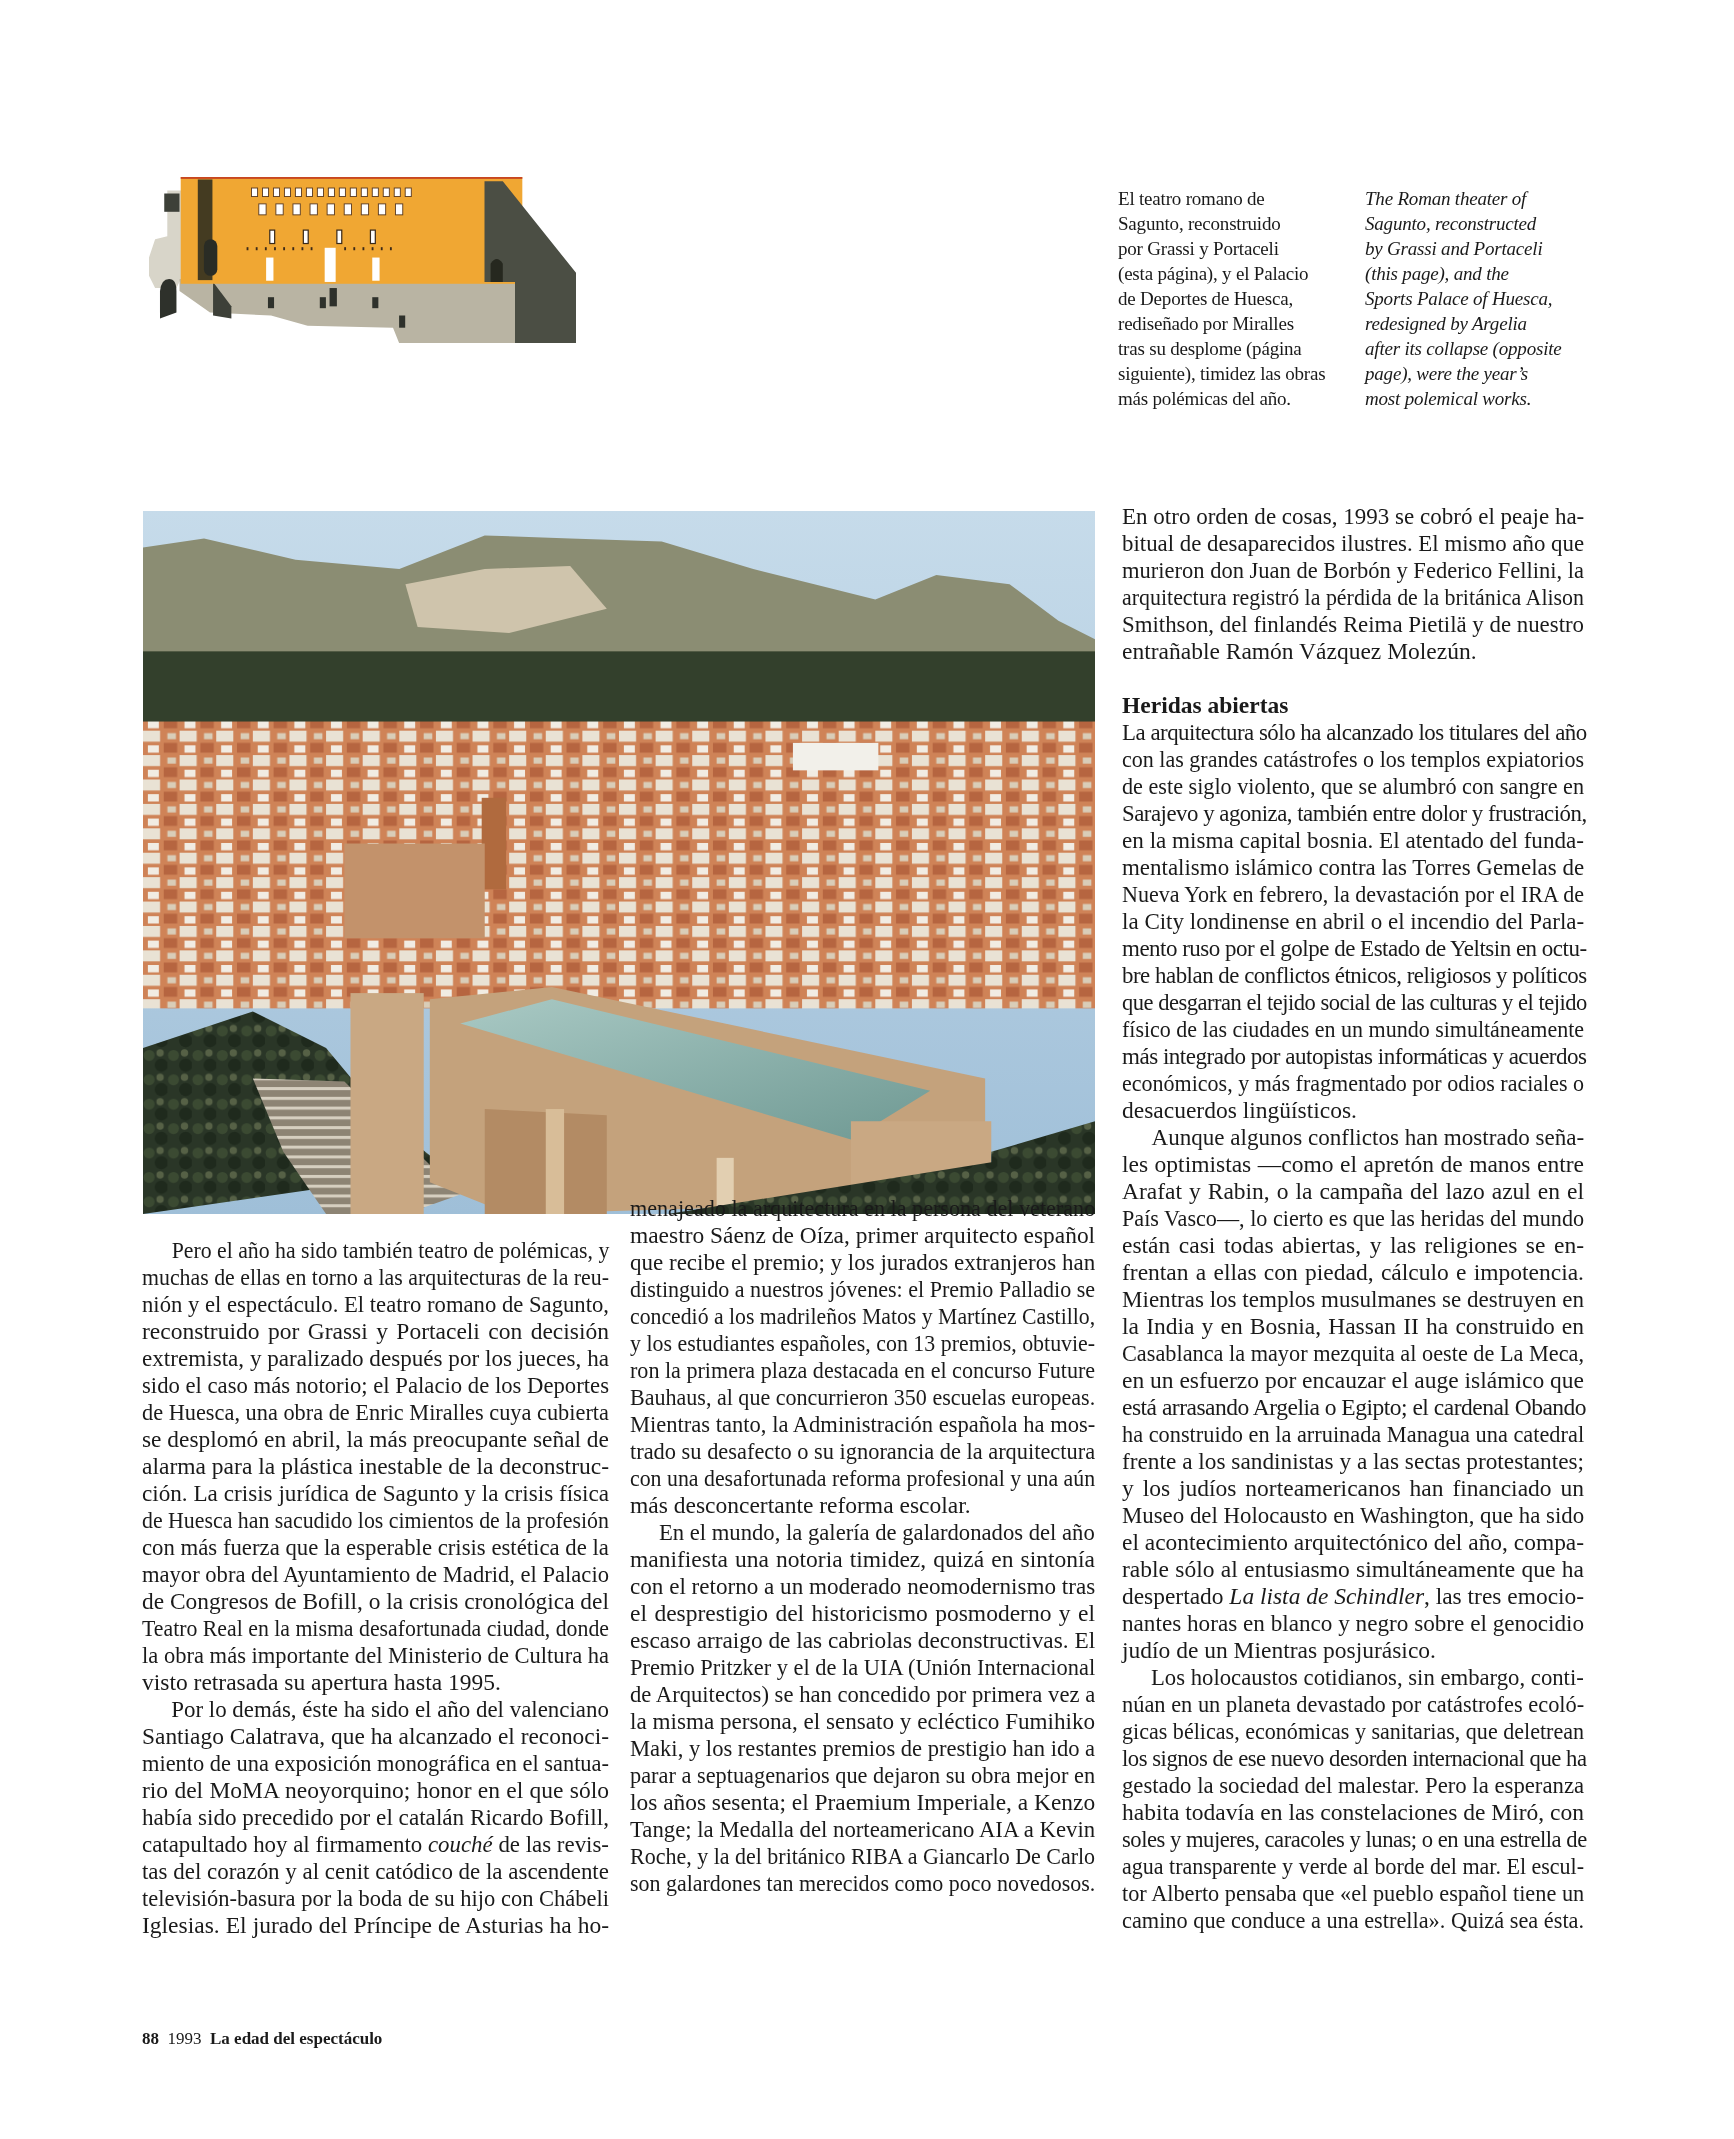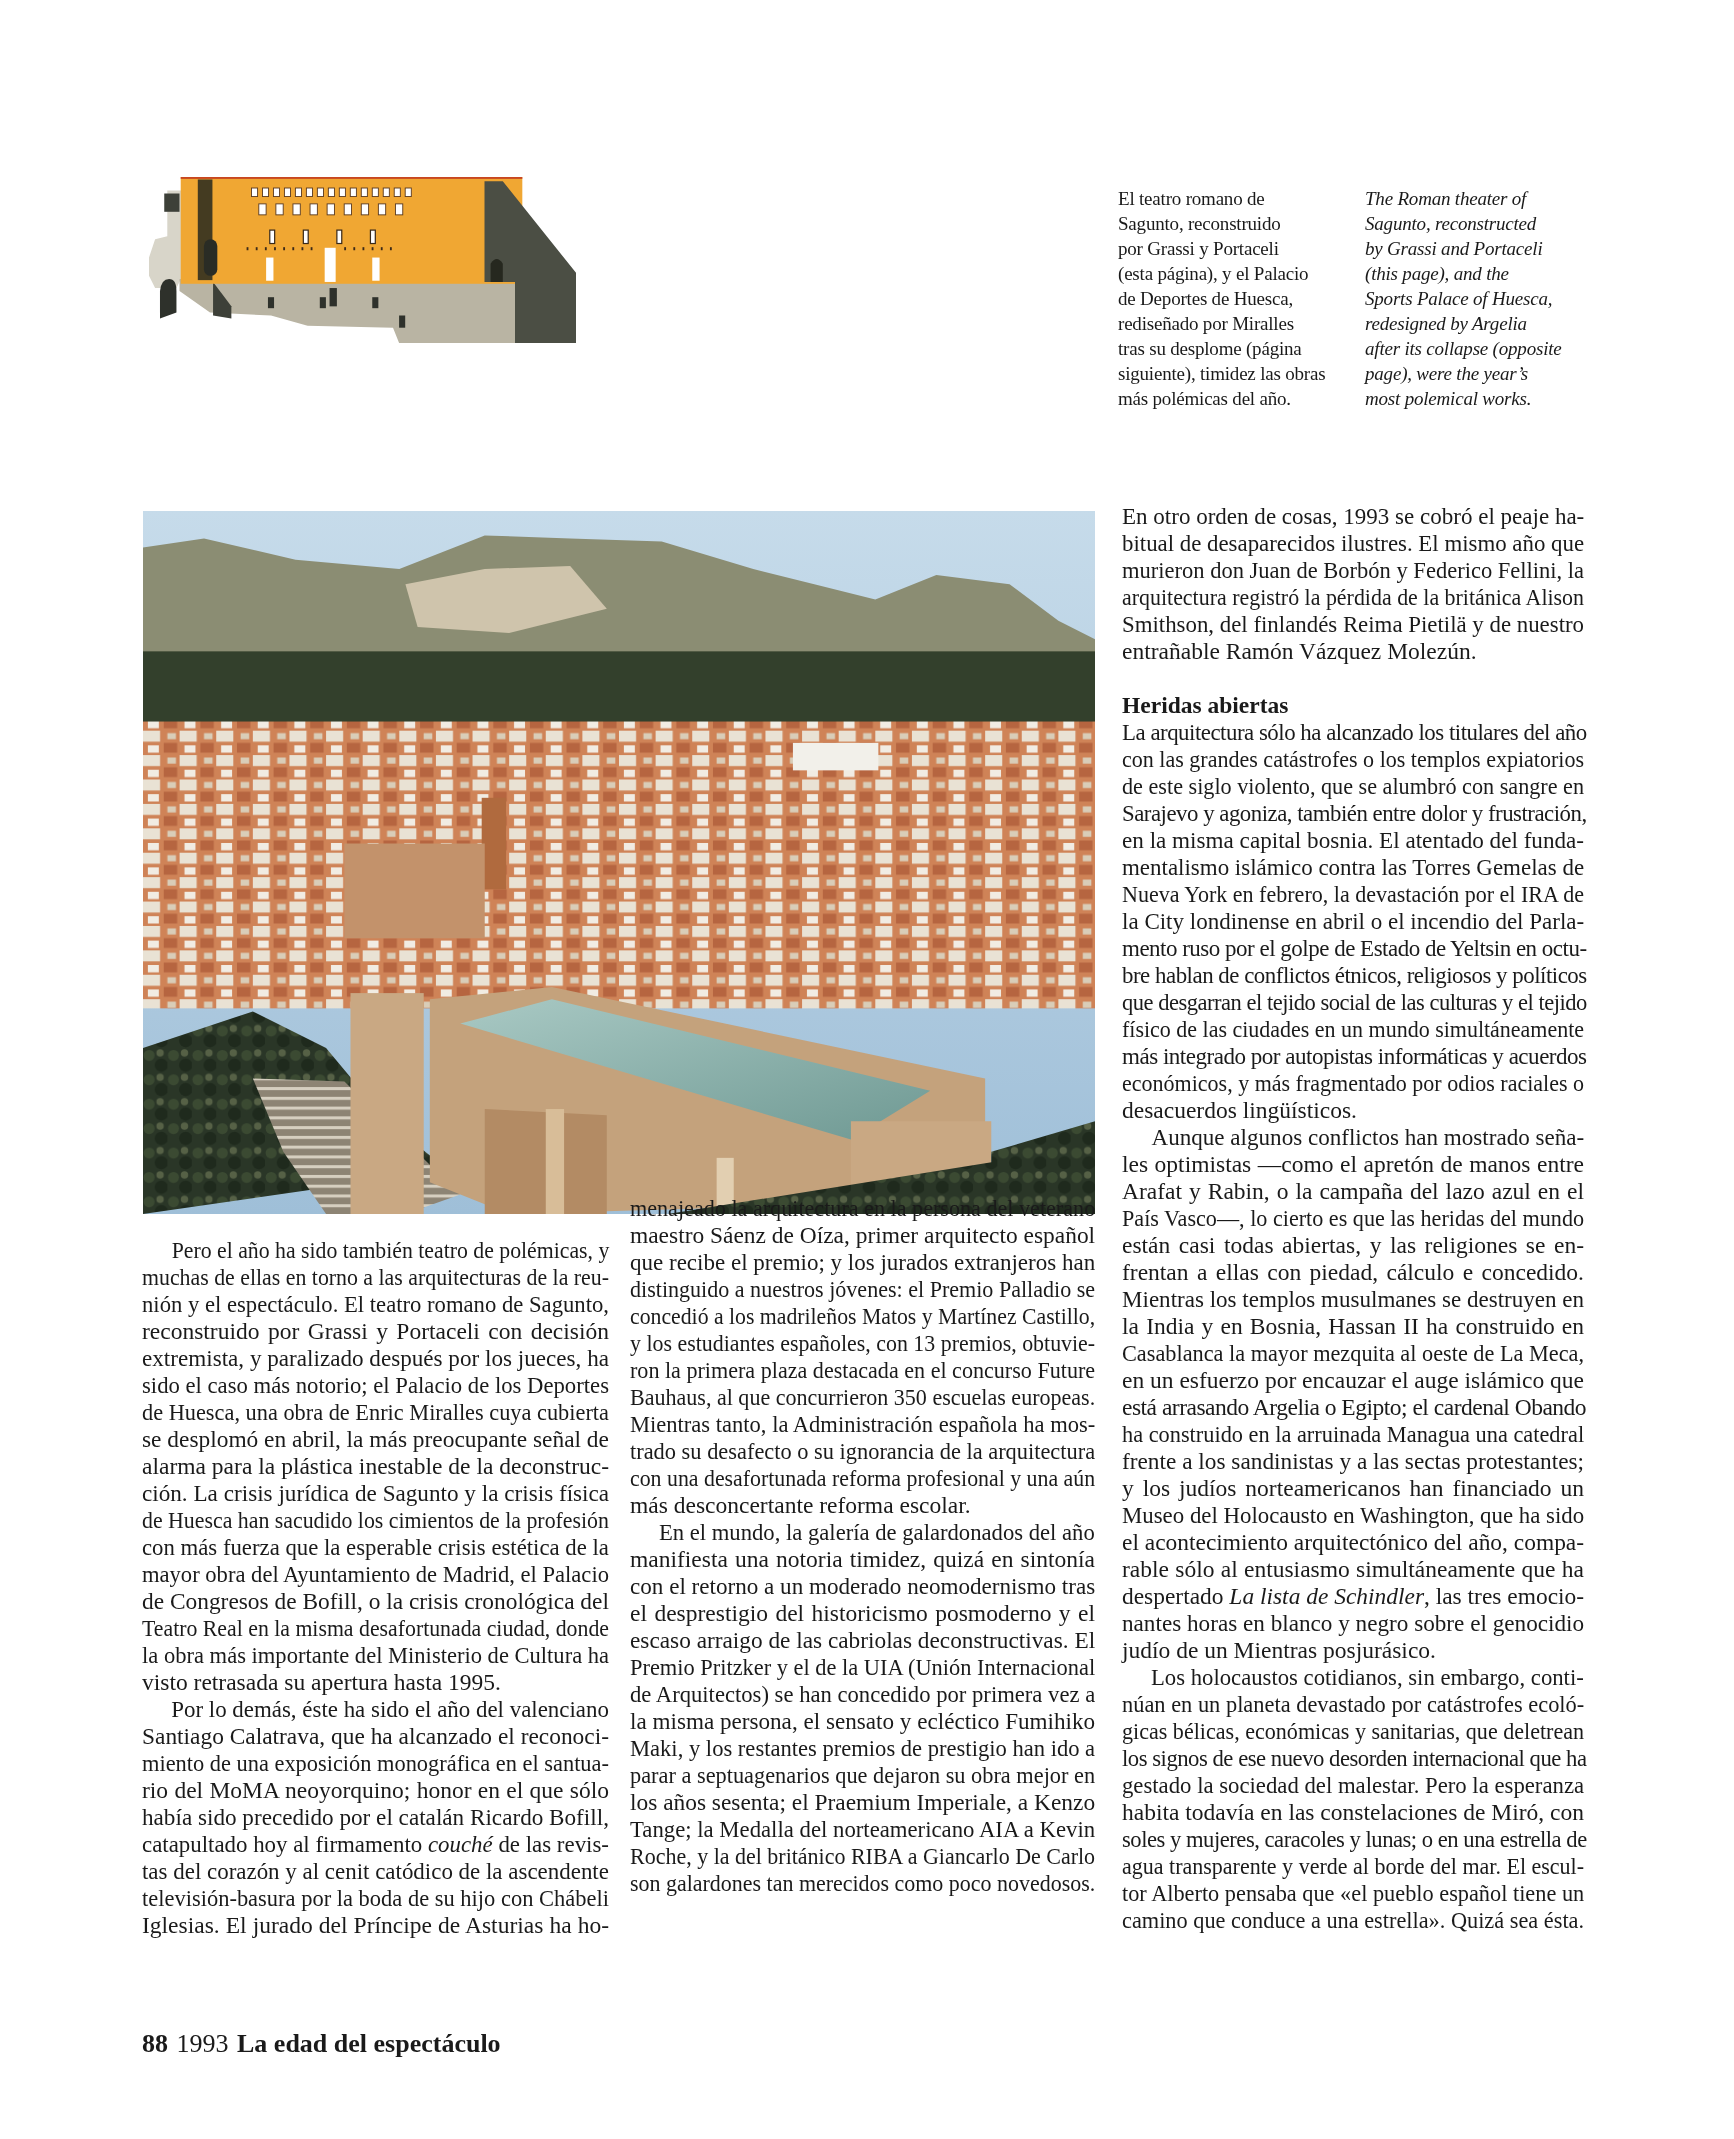--- a/index.html
+++ b/index.html
@@ -31,21 +31,21 @@
   }
   .col .ln.last { text-align-last: left; }
   .col .ln.indent { padding-left: 29px; }
   .col .ln.head { font-weight: bold; text-align-last: left; }
   #col-left  { left: 142px;  top: 1237px; width: 467px; }
   #col-mid   { left: 630px; top: 1195px; width: 465px; }
   #col-right { left: 1122px; top: 503px;  width: 462px; }
   .sq { letter-spacing: -0.5px; }
 
   
-  #footer { left: 142px; top: 2029px; font-size: 26px; white-space: nowrap; }
+  #footer { left: 142px; top: 2029px; font-size: 17px; white-space: nowrap; }
   #footer .pg { font-weight: bold; margin-right: 8.5px; }
   #footer .yr { margin-right: 8.5px; }
   #footer .tt { font-weight: bold; }
   em { font-style: italic; }
 </style>
 </head>
 <body>
 
 <div id="elevation" class="abs">
   <svg width="427" height="177" viewBox="0 0 700 290">
@@ -286,21 +286,21 @@
   <span class="ln sq" style="width: 482px; padding-left: 0px; box-sizing: border-box; transform: scaleX(0.9579);">que desgarran el tejido social de las culturas y el tejido</span>
   <span class="ln" style="width: 494px; padding-left: 0px; box-sizing: border-box; transform: scaleX(0.9353);">físico de las ciudades en un mundo simultáneamente</span>
   <span class="ln sq" style="width: 471px; padding-left: 0px; box-sizing: border-box; transform: scaleX(0.9804);">más integrado por autopistas informáticas y acuerdos</span>
   <span class="ln" style="width: 493px; padding-left: 0px; box-sizing: border-box; transform: scaleX(0.9366);">económicos, y más fragmentado por odios raciales o</span>
   <span class="ln last">desacuerdos lingüísticos.</span>
   <span class="ln indent" style="width: 470px; padding-left: 30px; box-sizing: border-box; transform: scaleX(0.9824);">Aunque algunos conflictos han mostrado seña-</span>
   <span class="ln">les optimistas —como el apretón de manos entre</span>
   <span class="ln">Arafat y Rabin, o la campaña del lazo azul en el</span>
   <span class="ln" style="width: 490px; padding-left: 0px; box-sizing: border-box; transform: scaleX(0.9423);">País Vasco—, lo cierto es que las heridas del mundo</span>
   <span class="ln">están casi todas abiertas, y las religiones se en-</span>
-  <span class="ln">frentan a ellas con piedad, cálculo e concedido.</span>
+  <span class="ln">frentan a ellas con piedad, cálculo e impotencia.</span>
   <span class="ln" style="width: 471px; padding-left: 0px; box-sizing: border-box; transform: scaleX(0.9806);">Mientras los templos musulmanes se destruyen en</span>
   <span class="ln">la India y en Bosnia, Hassan II ha construido en</span>
   <span class="ln" style="width: 487px; padding-left: 0px; box-sizing: border-box; transform: scaleX(0.948);">Casablanca la mayor mezquita al oeste de La Meca,</span>
   <span class="ln">en un esfuerzo por encauzar el auge islámico que</span>
   <span class="ln sq">está arrasando Argelia o Egipto; el cardenal Obando</span>
   <span class="ln" style="width: 486px; padding-left: 0px; box-sizing: border-box; transform: scaleX(0.9506);">ha construido en la arruinada Managua una catedral</span>
   <span class="ln" style="width: 466px; padding-left: 0px; box-sizing: border-box; transform: scaleX(0.9916);">frente a los sandinistas y a las sectas protestantes;</span>
   <span class="ln">y los judíos norteamericanos han financiado un</span>
   <span class="ln" style="width: 475px; padding-left: 0px; box-sizing: border-box; transform: scaleX(0.9719);">Museo del Holocausto en Washington, que ha sido</span>
   <span class="ln" style="width: 463px; padding-left: 0px; box-sizing: border-box; transform: scaleX(0.9974);">el acontecimiento arquitectónico del año, compa-</span>

